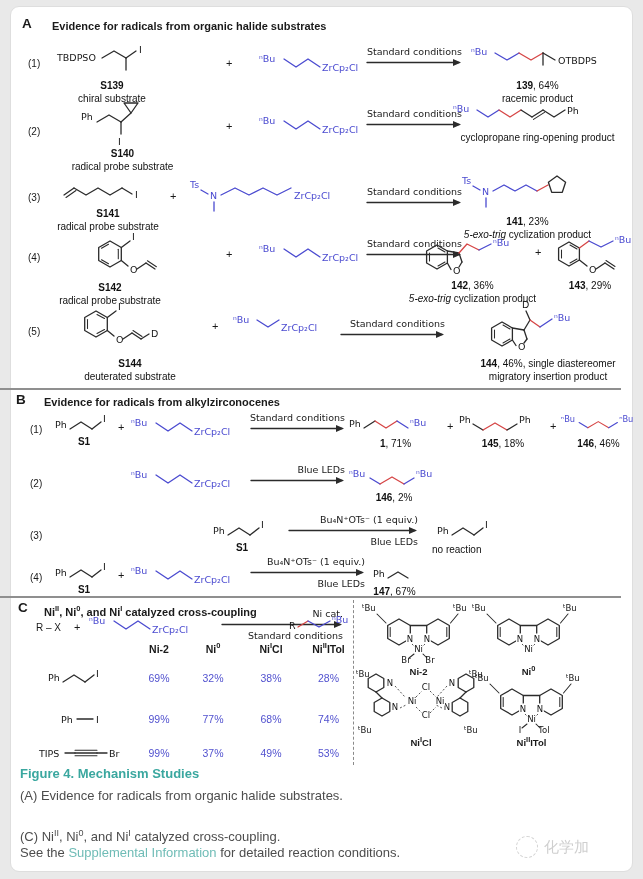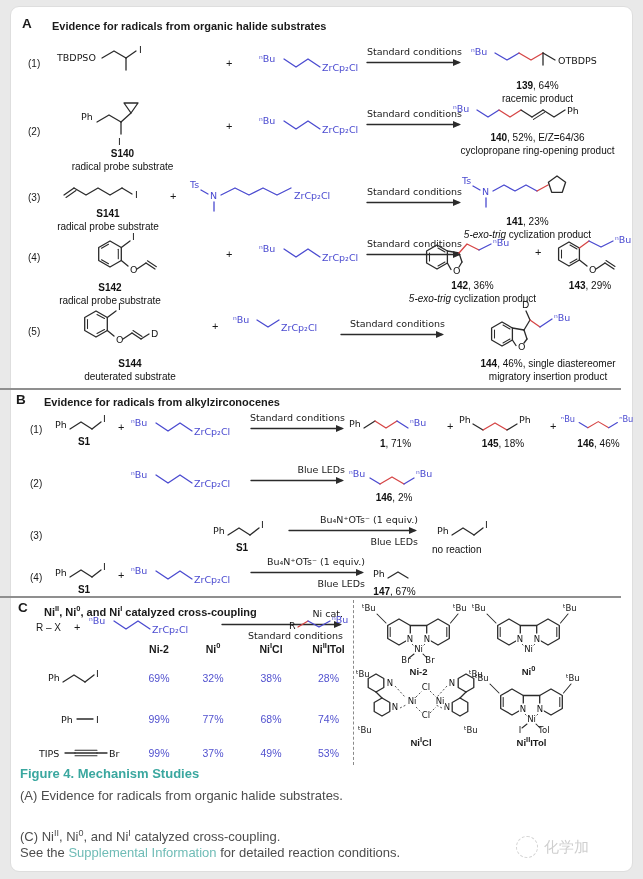--- a/index.html
+++ b/index.html
@@ -52,20 +52,24 @@
 <div class="abs ptitle" style="left:52px;top:20px">Evidence for radicals from organic halide substrates</div>
 
 <div class="abs num" style="left:28px;top:58px">(1)</div>
 <svg class="abs" style="left:56px;top:44px" width="122" height="36" viewBox="0 0 122 36">
   <text x="1" y="17">TBDPSO</text>
   <polyline class="sk" points="46,14 58,7 70,14"></polyline>
       <line class="sk" x1="70" y1="14" x2="80" y2="7"></line>
   <text x="83" y="9">I</text>
   <line class="sk" x1="70" y1="14" x2="70" y2="26"></line>
 </svg>
+<div class="abs cap" style="left:37px;top:80px;width:150px">
+  <div><b>S139</b></div>
+  <div>chiral substrate</div>
+</div>
 <div class="abs plus" style="left:226px;top:57px">+</div>
 <svg class="abs" style="left:258px;top:50px" width="112" height="30" viewBox="0 0 112 30">
   <text class="b" x="1" y="12">ⁿBu</text>
   <polyline class="sk skb" points="26,9 38,17 50,9 62,17"></polyline>
   <text class="b" x="64" y="21">ZrCp₂Cl</text>
 </svg>
 <div class="abs arr" style="left:366px;top:46px;width:96px">
   <div class="l">Standard conditions</div>
   <svg width="96" height="9" viewBox="0 0 96 9">
         <line class="sk" x1="1" y1="4.5" x2="93" y2="4.5"></line>
@@ -115,21 +119,20 @@
   <text class="b" x="1" y="12">ⁿBu</text>
   <polyline class="sk skb" points="25,10 36,17 47,10"></polyline>
   <polyline class="sk skr" points="47,10 58,17 69,10"></polyline>
   <line class="sk" x1="69" y1="10" x2="80" y2="17"></line>
   <line class="sk" x1="80" y1="17" x2="91" y2="10"></line>
       <line class="sk thin" x1="81.5" y1="19.4" x2="92.5" y2="12.4"></line>
   <polyline class="sk" points="91,10 102,17 113,10"></polyline>
   <text x="115" y="14">Ph</text>
 </svg>
 <div class="abs cap" style="left:440px;top:132px;width:195px">
-  <div><b>140</b><span>, 52%, E/Z=64/36</span></div>
   <div>cyclopropane ring-opening product</div>
 </div>
 
 <div class="abs num" style="left:28px;top:192px">(3)</div>
 <svg class="abs" style="left:62px;top:180px" width="88" height="26" viewBox="0 0 88 26">
   <line class="sk" x1="2" y1="15" x2="12" y2="8"></line>
       <line class="sk thin" x1="4" y1="17.5" x2="14" y2="10.5"></line>
   <polyline class="sk" points="12,8 24,15 36,8 48,15 60,8"></polyline>
   <line class="sk" x1="60" y1="8" x2="70" y2="14"></line>
   <text x="73" y="18">I</text>

